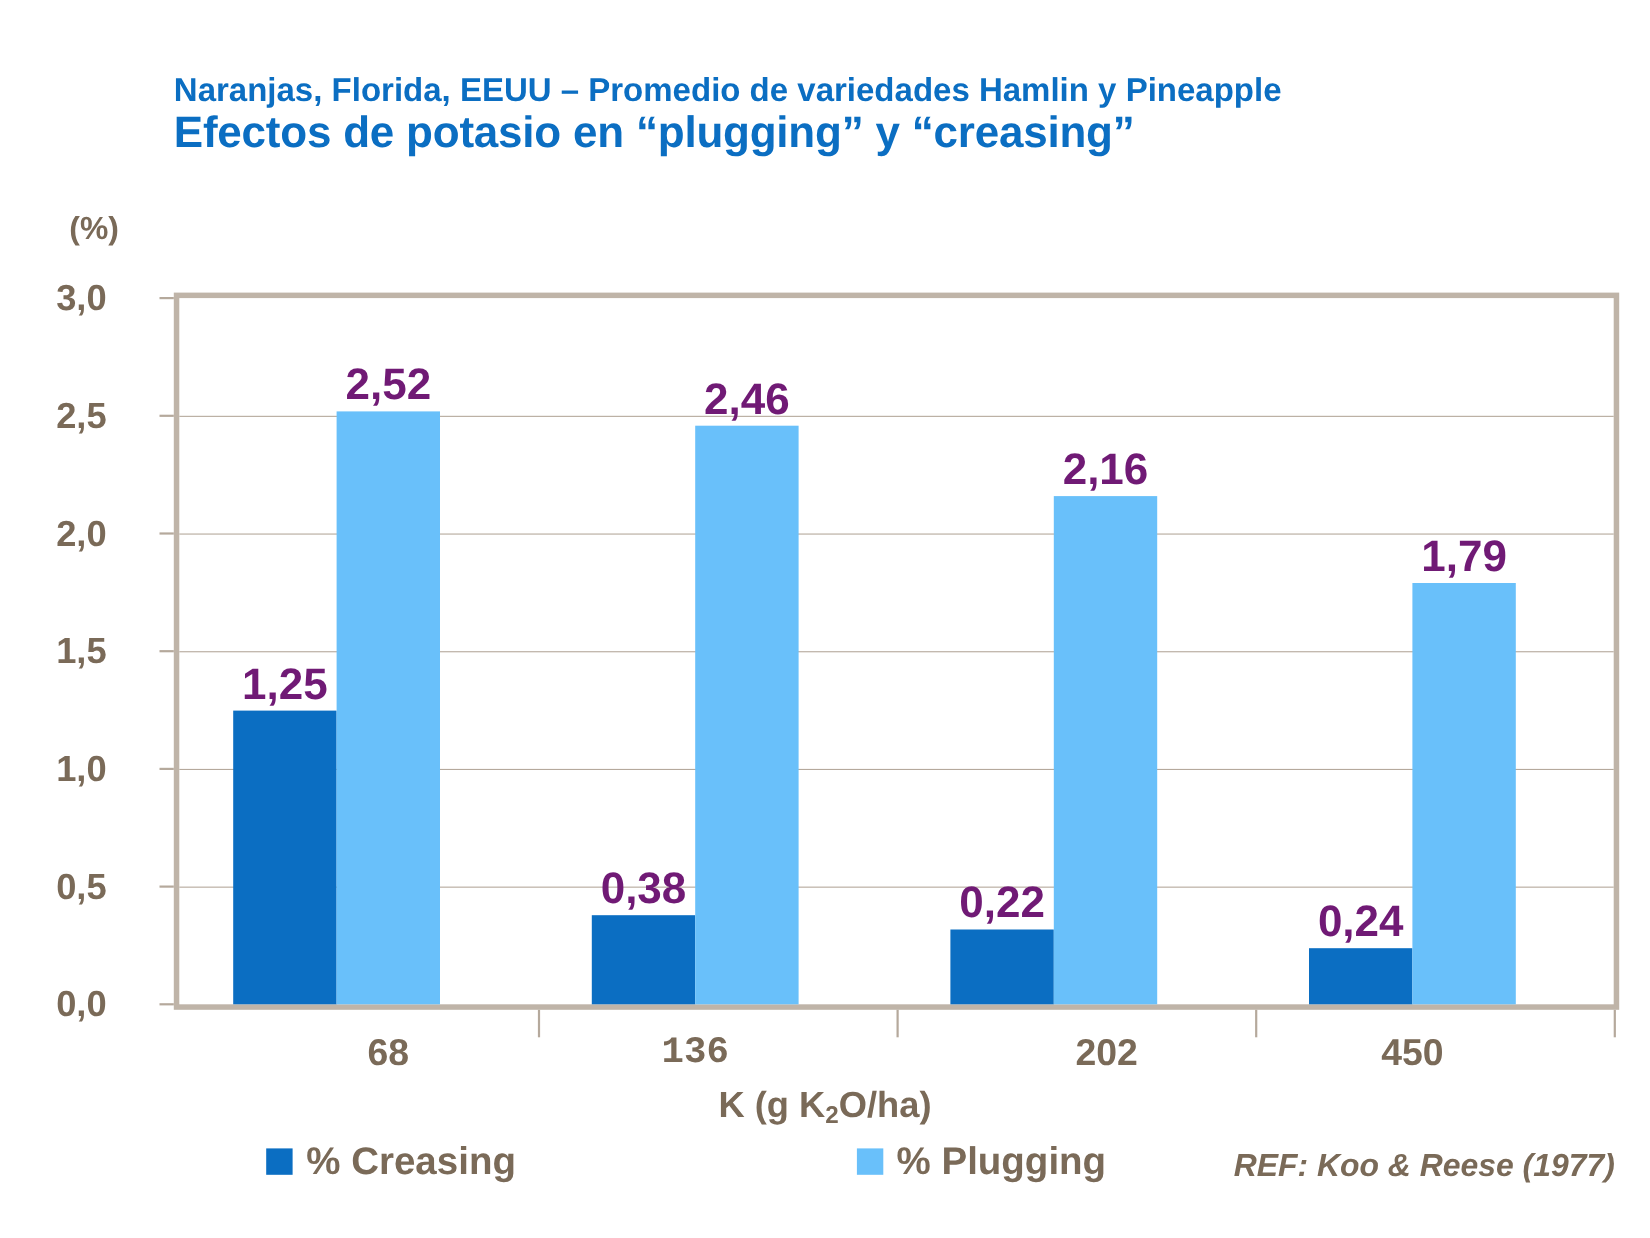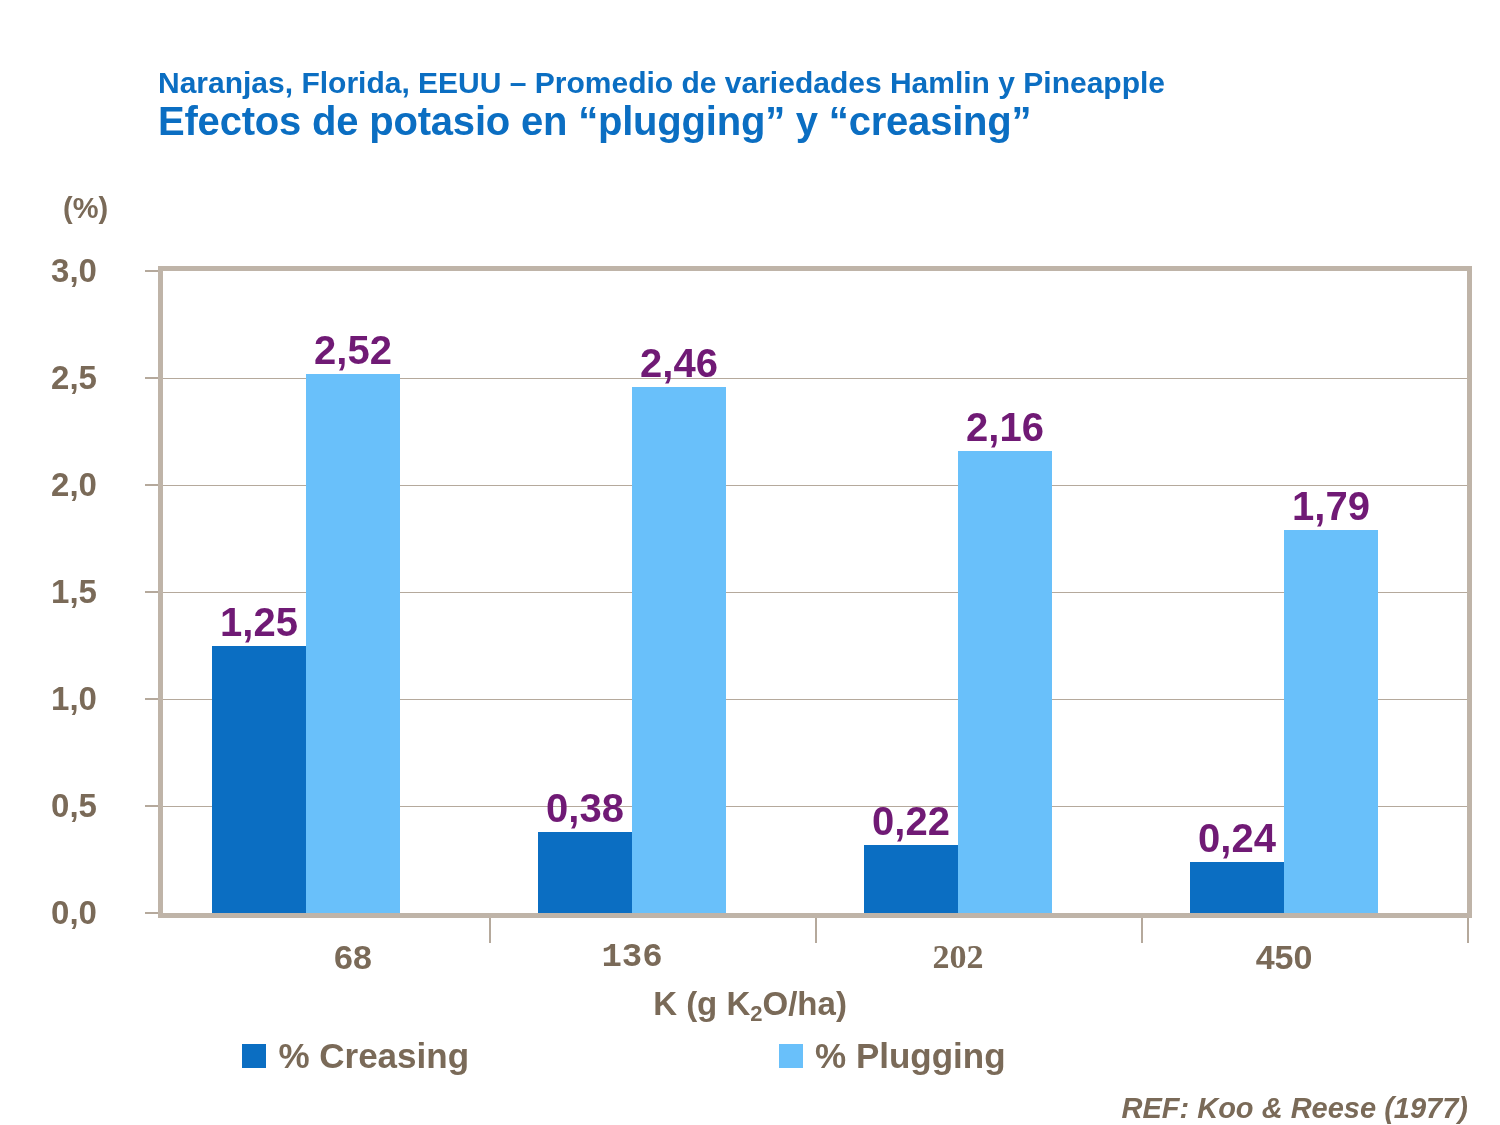--- a/index.html
+++ b/index.html
@@ -168,21 +168,21 @@
     color: #7a6a58;
     font-size: 35px;
     font-weight: bold;
     white-space: nowrap;
   }
 
   
   #ref-note {
     position: absolute;
     right: 32px;
-    top: 1092px;
+    top: 1044px;
     color: #7a6a58;
     font-size: 29px;
     font-weight: bold;
     font-style: italic;
     white-space: nowrap;
   }
 </style>
 </head>
 <body>
 
@@ -230,21 +230,21 @@
     <div class="bar-label" style="left: 353px; top: 327.72px;">2,52</div>
     <div class="x-tick" style="left: 489px;"></div>
     <div class="x-label" style="left: 306px; margin-left: 47px;">68</div>
     <div class="bar-label" style="left: 585px; top: 785.68px;">0,38</div>
     <div class="bar-label" style="left: 679px; top: 340.56px;">2,46</div>
     <div class="x-tick" style="left: 815px;"></div>
     <div class="x-label" style="left: 632px; font-family: Liberation Mono, monospace;">136</div>
     <div class="bar-label" style="left: 911px; top: 798.52px;">0,22</div>
     <div class="bar-label" style="left: 1005px; top: 404.76px;">2,16</div>
     <div class="x-tick" style="left: 1141px;"></div>
-    <div class="x-label" style="left: 958px; font-family: Liberation Serif, serif;">202</div>
+    <div class="x-label" style="left: 1006px;">202</div>
     <div class="bar-label" style="left: 1237px; top: 815.64px;">0,24</div>
     <div class="bar-label" style="left: 1331px; top: 483.94px;">1,79</div>
     <div class="x-tick" style="left: 1467px;"></div>
     <div class="x-label" style="left: 1284px;">450</div>
   </div>
 
 <div id="x-axis-title">
   <span>K (g K</span><sub>2</sub><span>O/ha)</span>
 </div>
 

